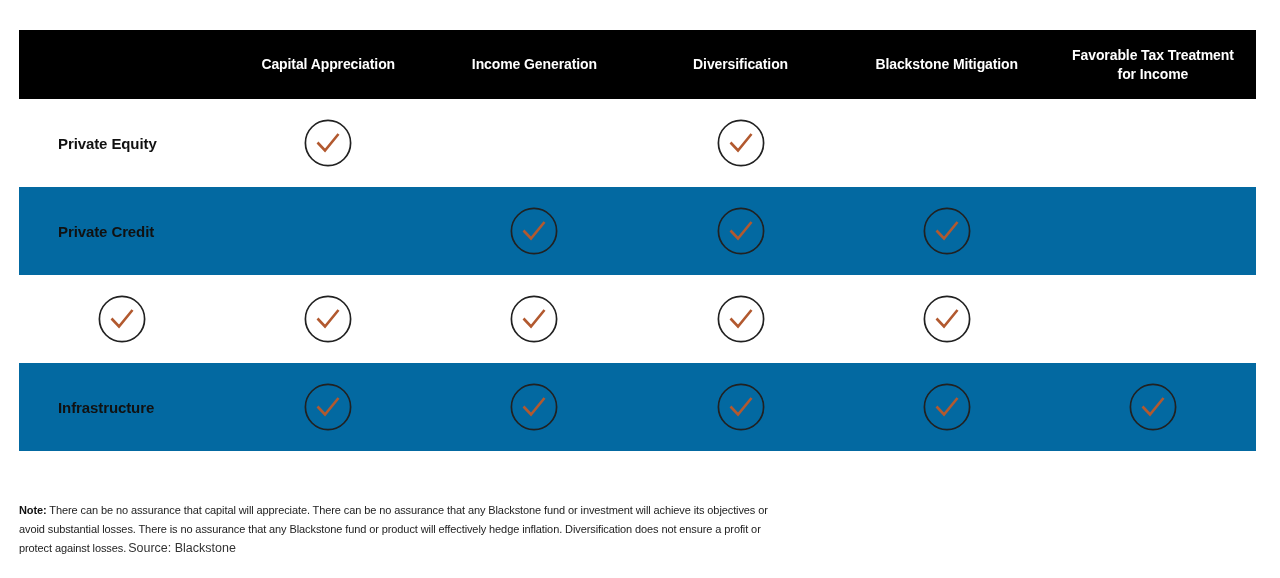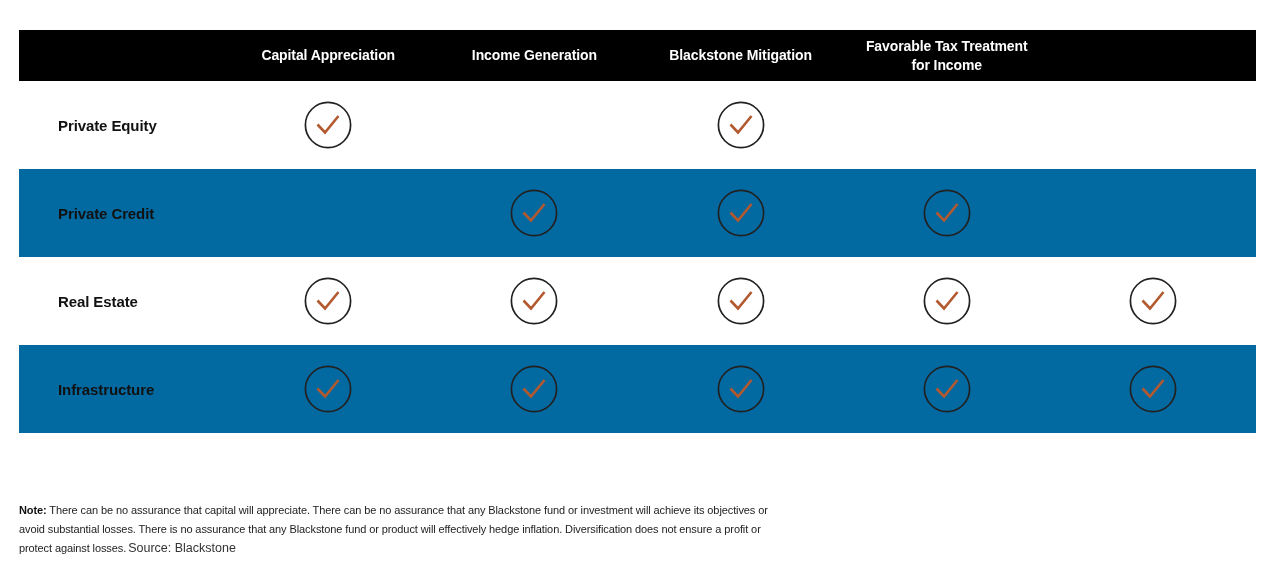--- a/index.html
+++ b/index.html
@@ -10,21 +10,21 @@
     -webkit-font-smoothing: antialiased;
   }
   .figure { position: absolute; left: 19px; top: 30px; width: 1237px; }
   .grid-row {
     display: grid;
     grid-template-columns: repeat(6, 1fr);
     width: 100%;
   }
   .header-row {
     background: #000000;
-    height: 51px;
+    height: 69px;
   }
   .header-cell {
     display: flex; align-items: center; justify-content: center;
     text-align: center;
     color: #ffffff;
     font-size: 14px; font-weight: 600; line-height: 1.3;
     letter-spacing: -0.1px;
     padding: 0 12px;
   }
   .header-cell span { display: inline-block; max-width: 175px; }
@@ -56,20 +56,23 @@
 
 <div class="figure">
 
   <div class="grid-row header-row">
     <div class="header-cell"></div>
     <div class="header-cell">
         <span>Capital Appreciation</span>
       </div>
     <div class="header-cell">
         <span>Income Generation</span>
+      </div>
+    <div class="header-cell">
+        <span>Diversification</span>
       </div>
     <div class="header-cell">
         <span>Blackstone Mitigation</span>
       </div>
     <div class="header-cell">
         <span>Favorable Tax Treatment for Income</span>
       </div>
   </div>
 
   <div class="grid-row data-row">
@@ -109,21 +112,20 @@
     <div class="check-cell">
         <svg width="48" height="48" viewBox="0 0 48 48">
           <circle cx="24" cy="24" r="22.6" fill="none" stroke="#212121" stroke-width="1.7"></circle>
           <path d="M13.5 23.5 L21 31.5 L34.5 15" fill="none" stroke="#b2592f" stroke-width="2.6"></path>
         </svg>
       </div>
     <div class="check-cell"></div>
   </div>
 
   <div class="grid-row data-row">
-    <div class="label-cell">Real Estate</div>
     <div class="check-cell">
         <svg width="48" height="48" viewBox="0 0 48 48">
           <circle cx="24" cy="24" r="22.6" fill="none" stroke="#212121" stroke-width="1.7"></circle>
           <path d="M13.5 23.5 L21 31.5 L34.5 15" fill="none" stroke="#b2592f" stroke-width="2.6"></path>
         </svg>
       </div>
     <div class="check-cell">
         <svg width="48" height="48" viewBox="0 0 48 48">
           <circle cx="24" cy="24" r="22.6" fill="none" stroke="#212121" stroke-width="1.7"></circle>
           <path d="M13.5 23.5 L21 31.5 L34.5 15" fill="none" stroke="#b2592f" stroke-width="2.6"></path>

